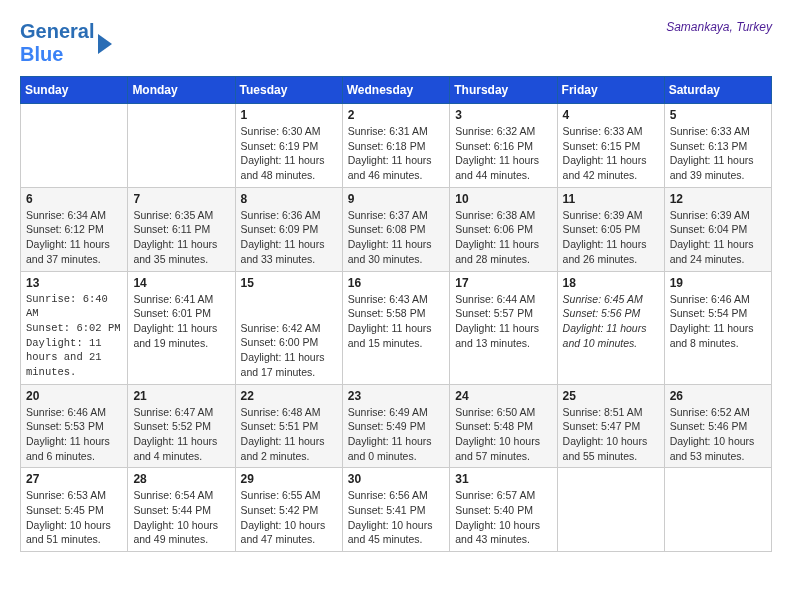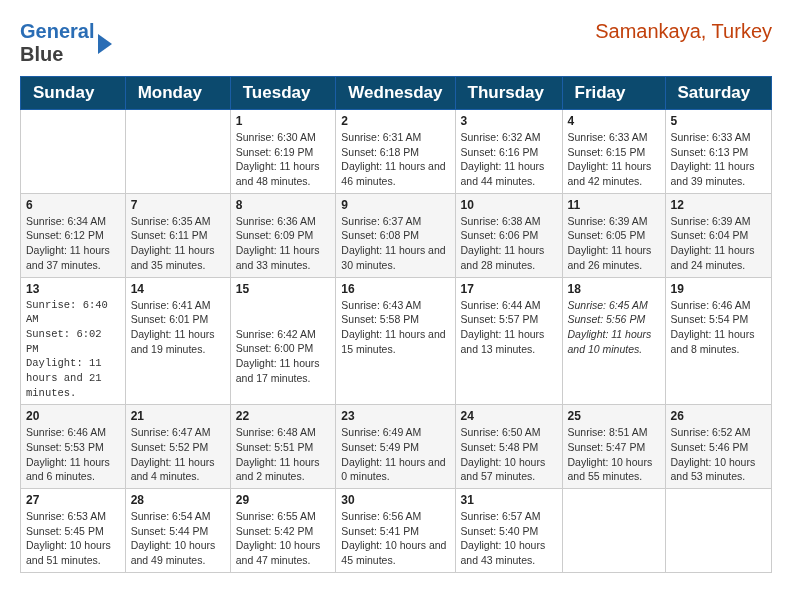--- a/index.html
+++ b/index.html
@@ -31,34 +31,35 @@
     }
     .title-block {
       text-align: right;
     }
     .month-title {
       font-size: 36px;
       font-weight: bold;
       color: #333;
     }
     .subtitle {
-      font-size: 20px;
-      color: #c2410c;
+      font-size: 12px;
+      color: #4c1d95;
+      font-style: italic;
     }
     .calendar {
       width: 100%;
       border-collapse: collapse;
       font-size: 11px;
     }
     .calendar th {
-      background: #0c4a6e;
+      background: #1d4ed8;
       color: #fff;
-      padding: 6px 12px;
+      padding: 6px 4px;
       text-align: left;
-      font-size: 17px;
+      font-size: 12px;
       border: 1px solid #1a5da5;
     }
     .calendar td {
       border: 1px solid #ccc;
       vertical-align: top;
       padding: 4px 5px;
       width: 108px;
       min-height: 80px;
       background: #fff;
     }
@@ -82,21 +83,21 @@
   </style>
 </head>
 <body>
 
 <div class="header">
   <div class="logo">
     <div>
       <div style="font-size:20px;font-weight:bold;color:#333;line-height:1.15;">
         <span style="color:#2a6db5;">General</span>
       </div>
-      <div style="font-size:20px;font-weight:bold;color:#404040;line-height:1.15;">Blue</div>
+      <div style="font-size:20px;font-weight:bold;color:#3b82f6;line-height:1.15;">Blue</div>
     </div>
     <div class="logo-arrow"></div>
   </div>
   <div class="title-block">
     <div class="subtitle">Samankaya, Turkey</div>
   </div>
 </div>
 
 <table class="calendar">
   <thead>

